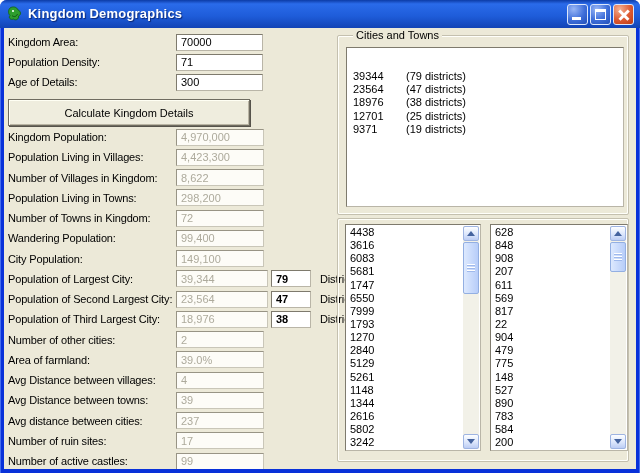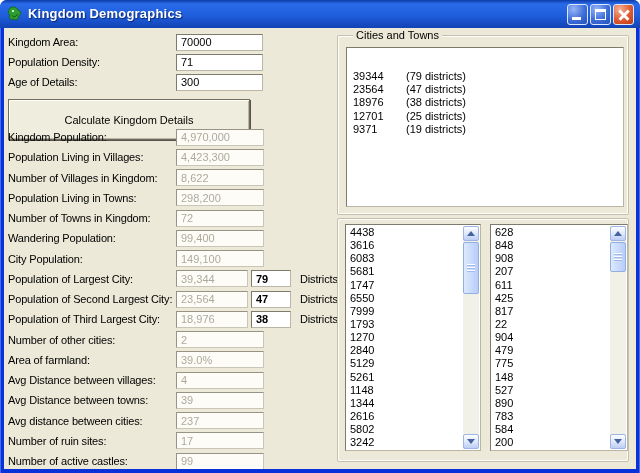--- a/index.html
+++ b/index.html
@@ -46,24 +46,24 @@
   .tb.ro { color:#ADAA9C; background:#FDFCF7; border-color:#989485 #C9C6B8 #C9C6B8 #989485; }
   .tb.distbox { color:#000; font-weight:bold; width:40px; margin-left:3px; flex:none; }
   .dist-lbl { margin-left:9px; }
 
   .inputs { position:absolute; left:4px; top:4px; }
   .inputs .row { display:flex; align-items:center; height:20px; }
   .results { position:absolute; left:4px; top:99px; }
   .results .row { display:flex; align-items:center; height:20.25px; }
   .row .lbl { width:168px; flex:none; }
   .row .val { width:88px; flex:none; overflow:hidden; }
-  .results .row:has(.distbox:not([style*="none"])) .val { width:72px; }
+  .results .row:has(.distbox:not([style*="none"])) .val { width:92px; }
 
   .calc-btn {
-    position:absolute; left:4px; top:71px; width:242px; height:41px;
+    position:absolute; left:4px; top:71px; width:242px; height:27px;
     background:#EFEDDE; border:1px solid #6F6C60; border-radius:0;
     box-shadow:1px 1px 0 #56534B, inset 1px 1px 0 #FFFFF4, inset -1px -1px 0 #BAB5A4;
     font-size:11px; color:#000; font-family:inherit;
   }
 
   .group {
     position:absolute; left:333px; width:292px;
     border:1px solid #C4C0AF; border-radius:2px;
     box-shadow:inset 1px 1px 0 #FFFFFA, inset -1px -1px 0 #FFFFFA;
   }
@@ -327,21 +327,21 @@
     </div>
 
     <div class="listbox right sunken">
       <div class="list-items">
 
       <div class="li">628</div>
           <div class="li">848</div>
           <div class="li">908</div>
           <div class="li">207</div>
           <div class="li">611</div>
-          <div class="li">425</div>
+          <div class="li">569</div>
           <div class="li">817</div>
           <div class="li">22</div>
           <div class="li">904</div>
           <div class="li">479</div>
           <div class="li">775</div>
           <div class="li">148</div>
           <div class="li">527</div>
           <div class="li">890</div>
           <div class="li">783</div>
           <div class="li">584</div>

